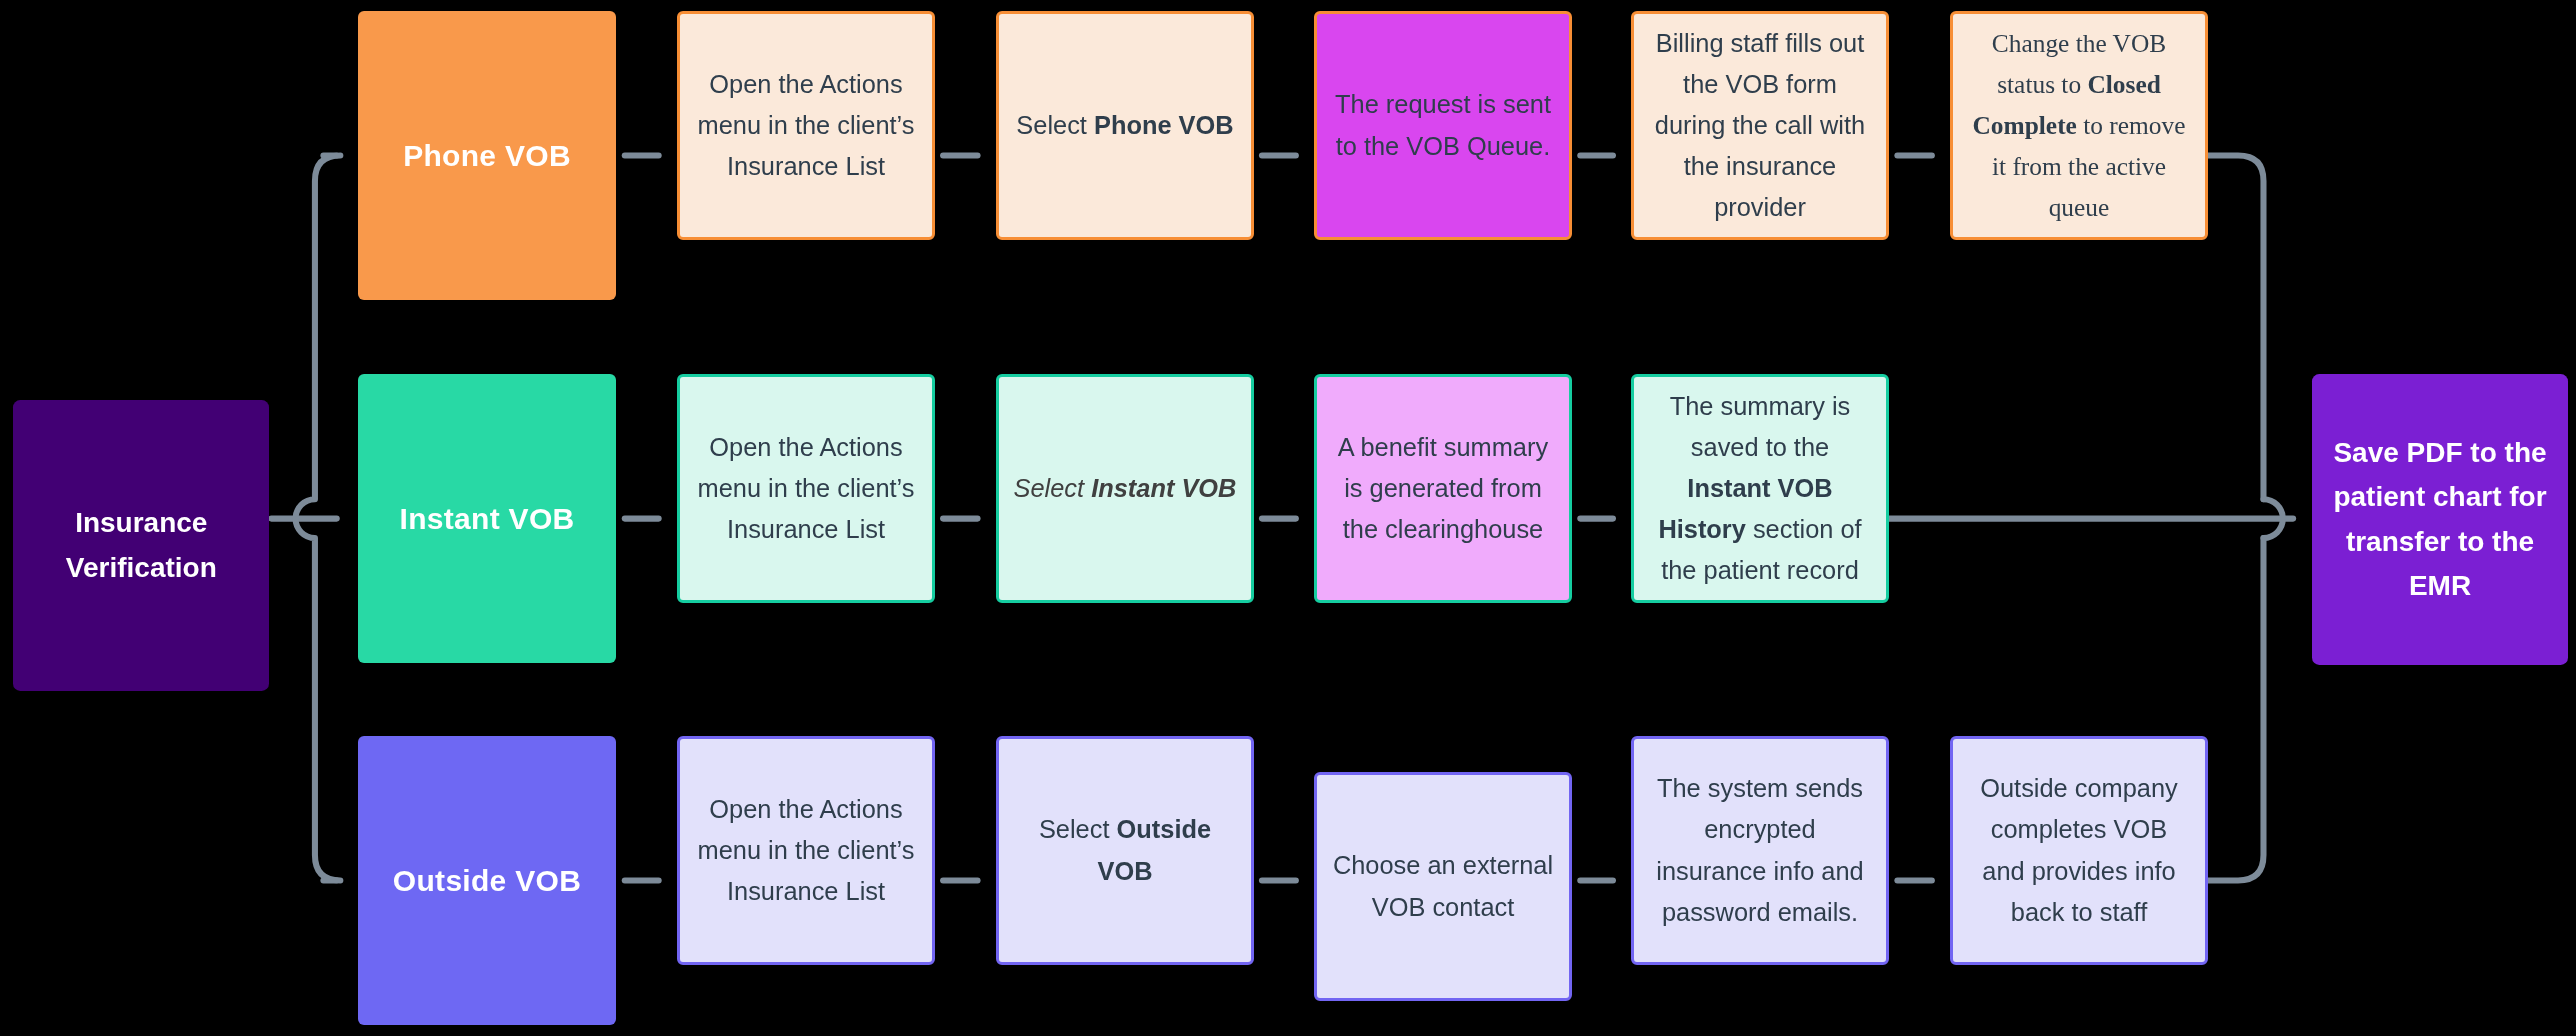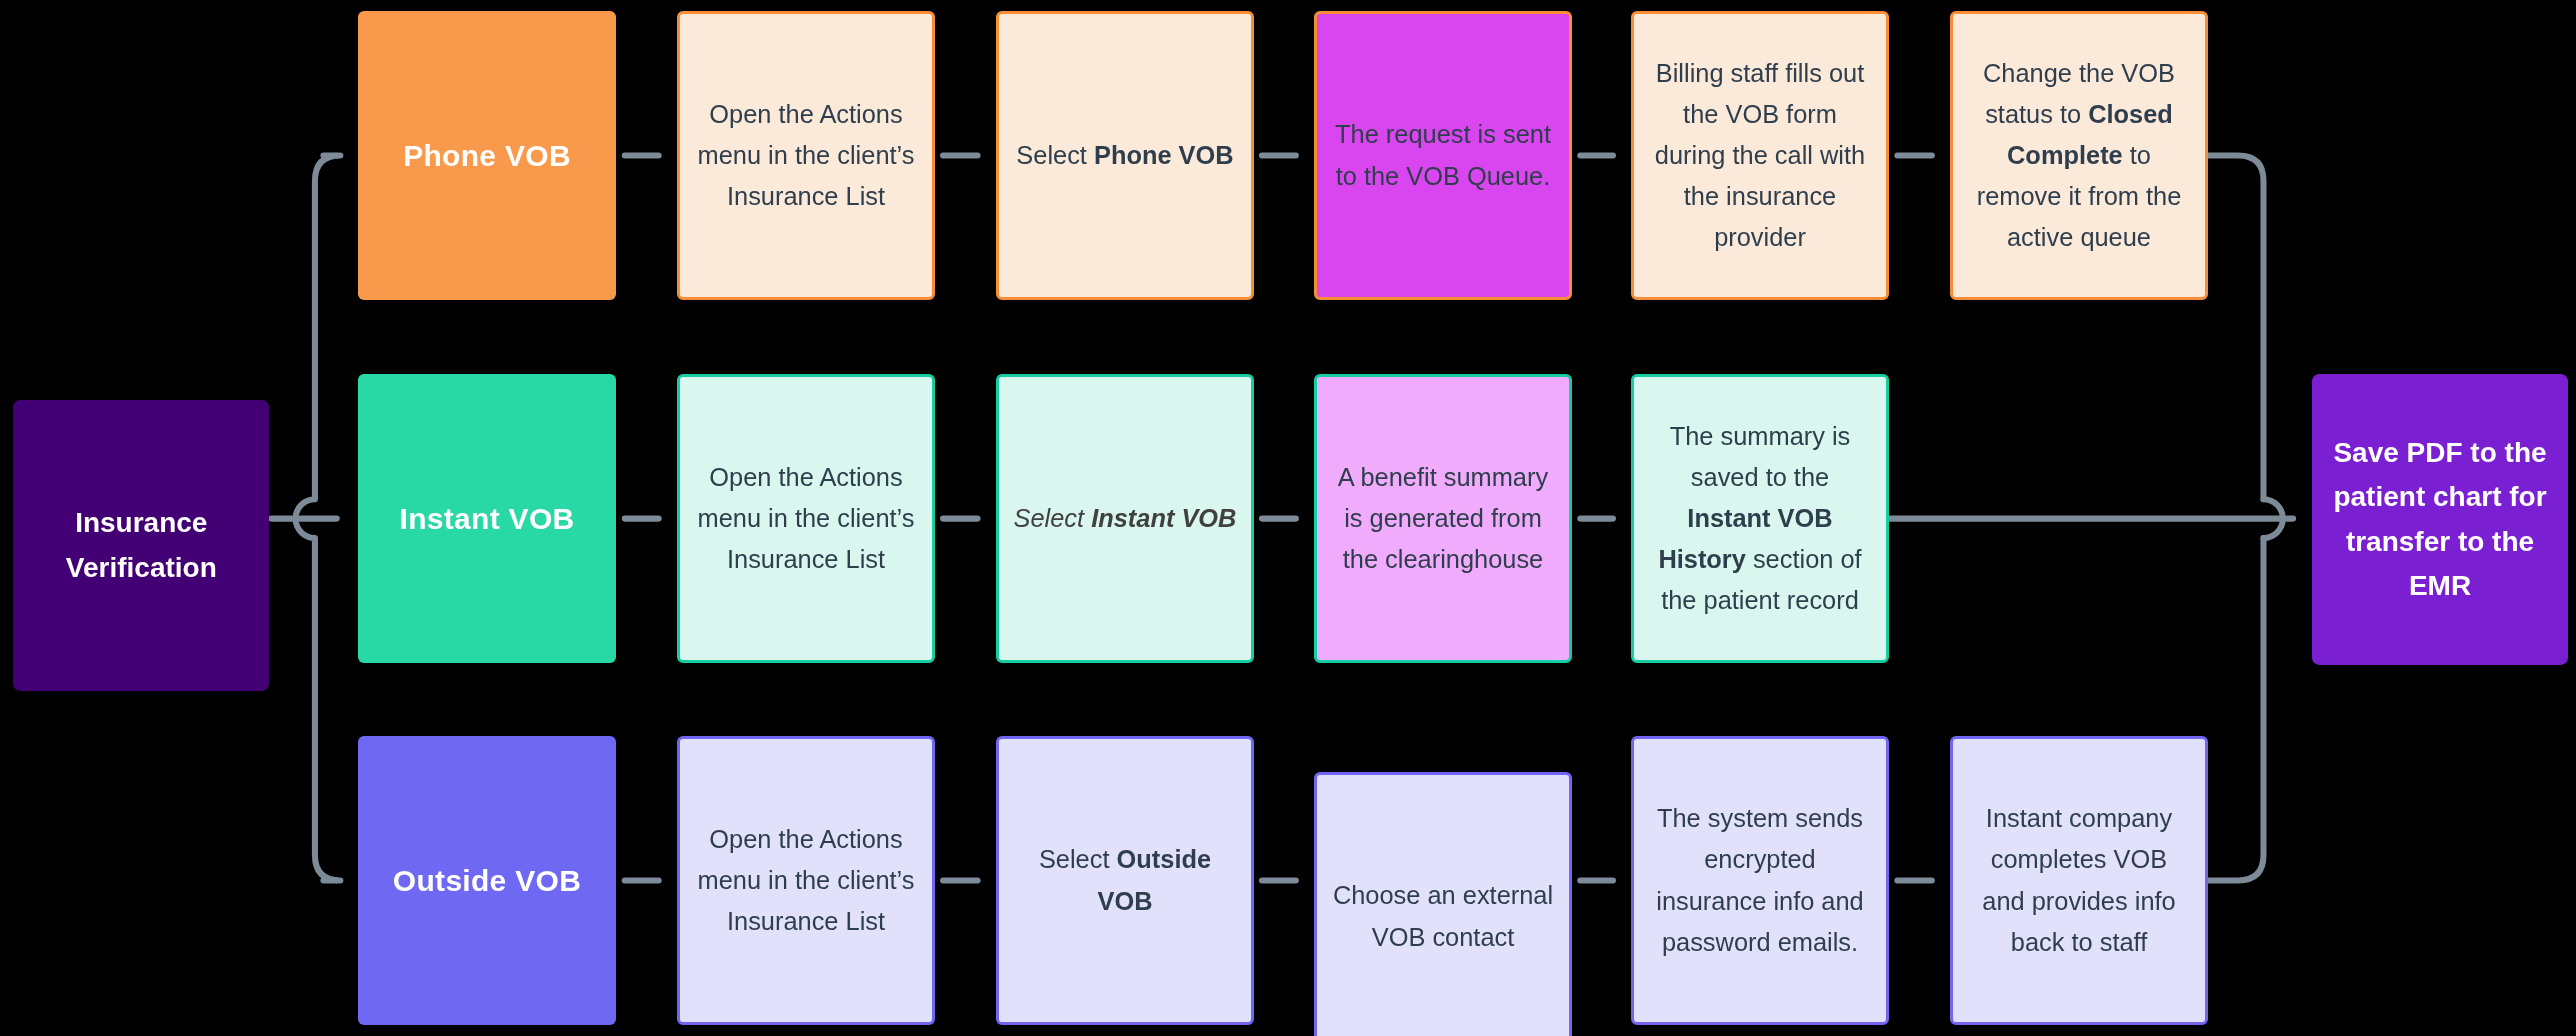--- a/index.html
+++ b/index.html
@@ -32,21 +32,21 @@
   }
   .rowheader {
     width: 258px; height: 289px;
     border-radius: 6px;
     color: #ffffff;
     font-size: 30px;
     font-weight: 600;
     letter-spacing: 0.3px;
   }
   .step {
-    width: 258px; height: 289px;
+    width: 258px; height: 229px;
     border-radius: 6px;
     border: 3px solid;
     font-size: 25.4px;
     line-height: 1.62;
     font-weight: 500;
     padding: 0 14.5px;
   }
   .step b { font-weight: 700; }
   .terminal {
     width: 256px; height: 291px;
@@ -121,21 +121,21 @@
       </div>
       <div class="node step" style="left: 996px; top: 11px; background: rgb(251, 233, 218); border-color: rgb(247, 142, 53); color: rgb(47, 62, 76);">
         <span><span>Select </span><b>Phone VOB</b></span>
       </div>
       <div class="node step" style="left: 1314px; top: 11px; background: #d946ef; border-color: rgb(247, 142, 53); color: rgb(47, 62, 76);">
         <span><span>The request is sent to the VOB Queue.</span></span>
       </div>
       <div class="node step" style="left: 1631px; top: 11px; background: rgb(251, 233, 218); border-color: rgb(247, 142, 53); color: rgb(47, 62, 76);">
         <span><span>Billing staff fills out the VOB form during the call with the insurance provider</span></span>
       </div>
-      <div class="node step" style="left: 1950px; top: 11px; background: rgb(251, 233, 218); border-color: rgb(247, 142, 53); color: rgb(47, 62, 76);">
+      <div class="node step" style="left: 1950px; top: 11px; background: rgb(251, 233, 218); border-color: rgb(247, 142, 53); color: rgb(47, 62, 76); font-family: Liberation Serif, serif;">
         <span><span>Change the VOB status to </span><b>Closed Complete</b><span> to remove it from the active queue</span></span>
       </div>
       <div class="node rowheader" style="left: 358px; top: 374px; background: rgb(40, 217, 165);">Instant VOB</div>
       <div class="node step" style="left: 677px; top: 374px; background: rgb(217, 247, 238); border-color: rgb(21, 205, 160); color: rgb(47, 62, 76);">
         <span><span>Open the Actions menu in the client’s Insurance List</span></span>
       </div>
       <div class="node step" style="left: 996px; top: 374px; background: rgb(217, 247, 238); border-color: rgb(21, 205, 160); color: #404040; font-style: italic;">
         <span><span>Select </span><b>Instant VOB</b></span>
       </div>
       <div class="node step" style="left: 1314px; top: 374px; background: #f0abfc; border-color: rgb(21, 205, 160); color: rgb(47, 62, 76);">
@@ -151,17 +151,17 @@
       <div class="node step" style="left: 996px; top: 736px; background: rgb(226, 225, 251); border-color: rgb(114, 101, 242); color: rgb(47, 62, 76);">
         <span><span>Select </span><b>Outside VOB</b></span>
       </div>
       <div class="node step" style="left: 1314px; top: 772px; background: rgb(226, 225, 251); border-color: rgb(114, 101, 242); color: rgb(47, 62, 76);">
         <span><span>Choose an external VOB contact</span></span>
       </div>
       <div class="node step" style="left: 1631px; top: 736px; background: rgb(226, 225, 251); border-color: rgb(114, 101, 242); color: rgb(47, 62, 76);">
         <span><span>The system sends encrypted insurance info and password emails.</span></span>
       </div>
       <div class="node step" style="left: 1950px; top: 736px; background: rgb(226, 225, 251); border-color: rgb(114, 101, 242); color: rgb(47, 62, 76);">
-        <span><span>Instant company completes VOB and provides info back to staff</span></span>
+        <span><span>Outside company completes VOB and provides info back to staff</span></span>
       </div>
     </div>
 </div>
 
 
 </body></html>

